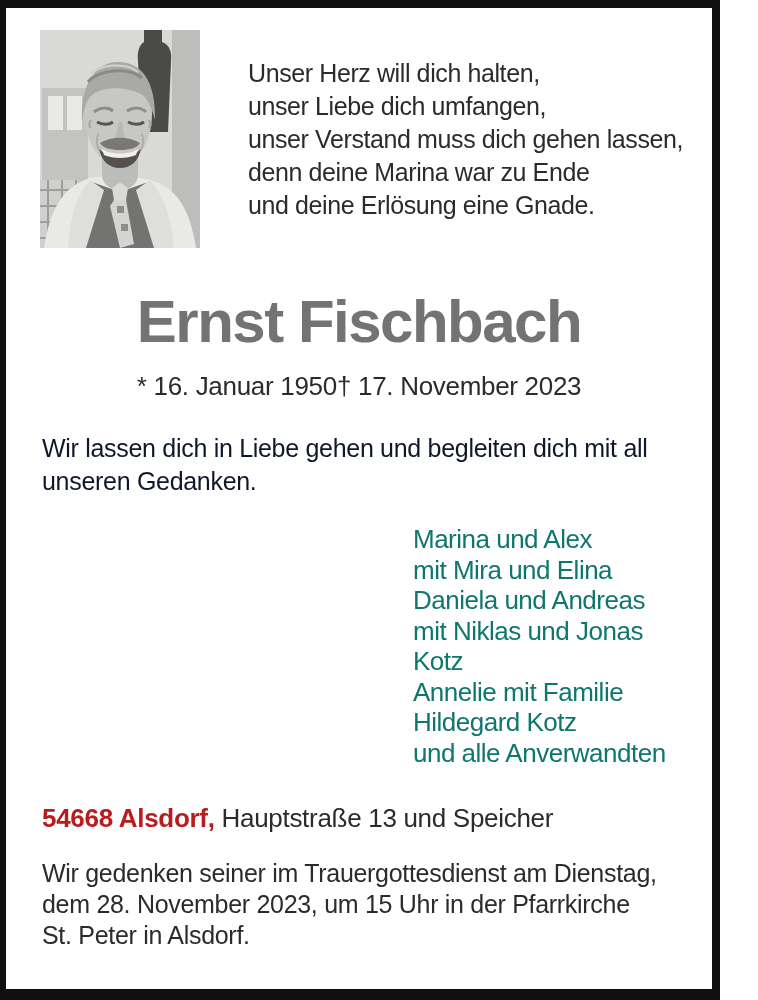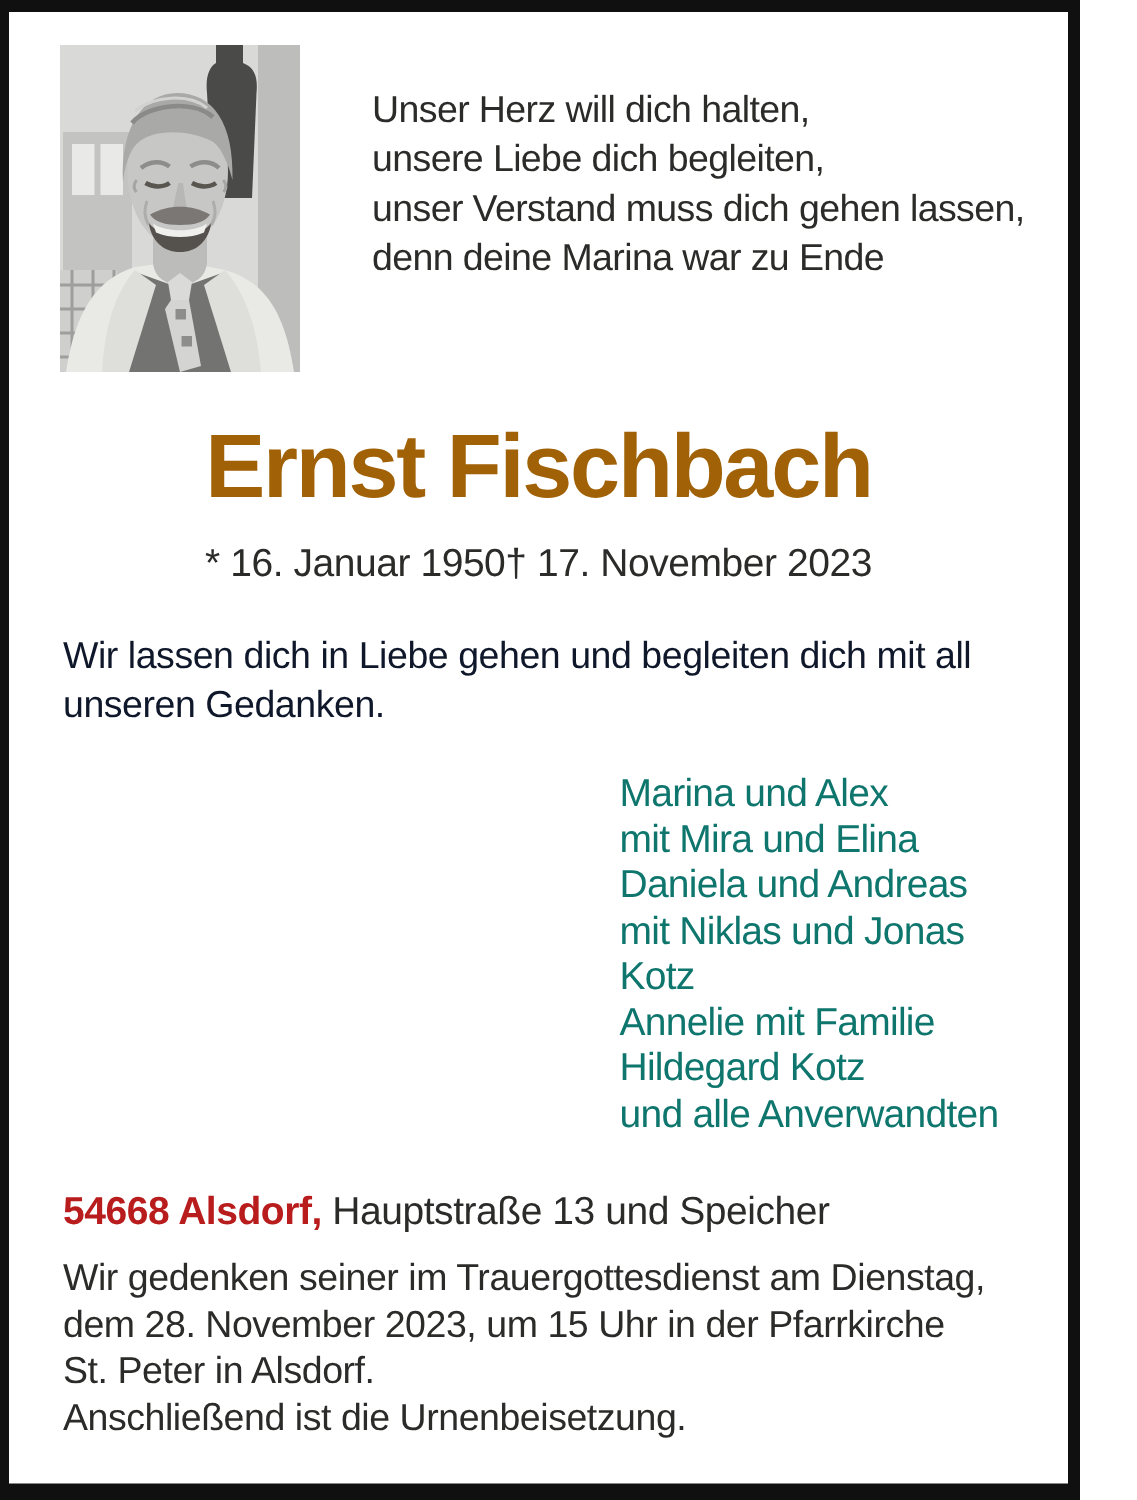--- a/index.html
+++ b/index.html
@@ -36,27 +36,27 @@
   }
   .photo-frame svg { display: block; width: 160px; height: 218px; }
   .poem {
     margin: 27px 0 0 48px;
     font-size: 25px;
     line-height: 33px;
     letter-spacing: -0.4px;
     color: #2b2b29;
   }
   .deceased-name {
-    margin-top: 31px;
+    margin-top: 42px;
     text-align: center;
     font-size: 60px;
     line-height: 64px;
     font-weight: bold;
     letter-spacing: -1.5px;
-    color: #a16207;
+    color: #737373;
   }
   .dates-row {
     display: flex;
     justify-content: center;
     margin-top: 16px;
     font-size: 26px;
     line-height: 32px;
     letter-spacing: -0.3px;
     color: #2b2b29;
   }
@@ -79,21 +79,21 @@
     font-size: 26px;
     line-height: 32px;
     letter-spacing: -0.3px;
     color: #2b2b29;
   }
   .address-bold {
     font-weight: bold;
     color: #b91c1c;
   }
   .service {
-    margin: 14px 20px 0 36px;
+    margin: 24px 20px 0 36px;
     font-size: 25px;
     line-height: 31px;
     letter-spacing: -0.3px;
     color: #2b2b29;
   }
   .line {
     display: block;
     white-space: nowrap;
   }
 </style>
@@ -151,23 +151,24 @@
 
         <path d="M59 118 c7 12 35 12 42 0 c-2 13 -10 20 -21 20 c-11 0 -19 -7 -21 -20 z" fill="#55514d"></path>
         <path d="M62 119 c8 6 28 6 36 0 l-2 6 c-9 4 -23 4 -32 0 z" fill="#efefec"></path>
 
         <path d="M58 104 c-2 6 -2 10 1 16" stroke="#adadab" stroke-width="2" fill="none"></path>
         <path d="M102 104 c2 6 2 10 -1 16" stroke="#adadab" stroke-width="2" fill="none"></path>
       </svg>
     </div>
     <div class="poem">
         <span class="line">Unser Herz will dich halten,</span>
-        <span class="line">unsere Liebe dich begleiten,</span>
+        <span class="line">unser Liebe dich umfangen,</span>
         <span class="line">unser Verstand muss dich gehen lassen,</span>
         <span class="line">denn deine Marina war zu Ende</span>
+        <span class="line">und deine Erlösung eine Gnade.</span>
       </div>
   </div>
 
   <div class="deceased-name">Ernst Fischbach</div>
 
   <div class="dates-row">
     <span>* 16. Januar 1950</span>
     <span>† 17. November 2023</span>
   </div>
 
@@ -189,16 +190,15 @@
 
   <div class="address-line">
     <span class="address-bold">54668 Alsdorf,</span>
     <span>Hauptstraße 13 und Speicher</span>
   </div>
 
   <div class="service">
       <span class="line">Wir gedenken seiner im Trauergottesdienst am Dienstag,</span>
       <span class="line">dem 28. November 2023, um 15 Uhr in der Pfarrkirche</span>
       <span class="line">St. Peter in Alsdorf.</span>
-      <span class="line">Anschließend ist die Urnenbeisetzung.</span>
     </div>
 
 </div>
 
 </body></html>

